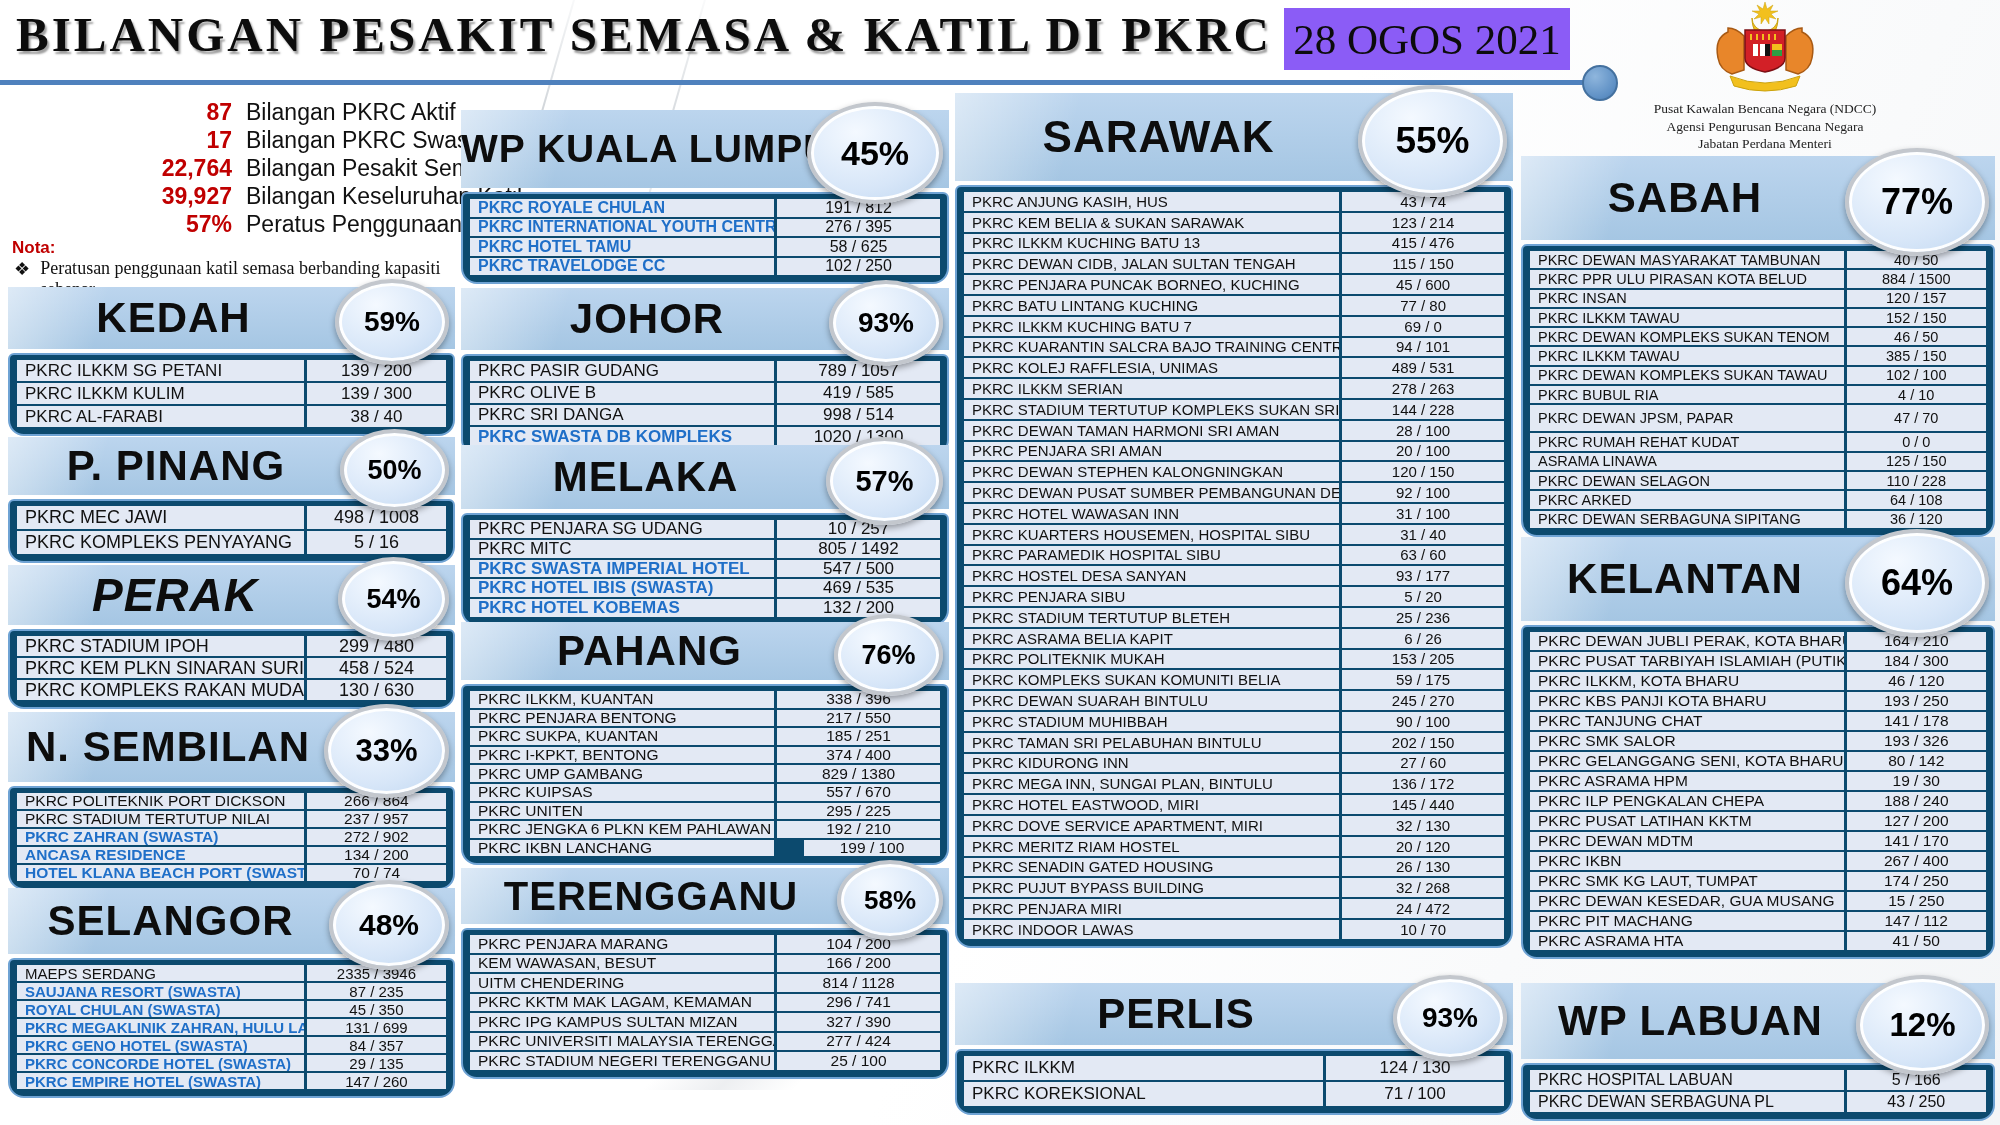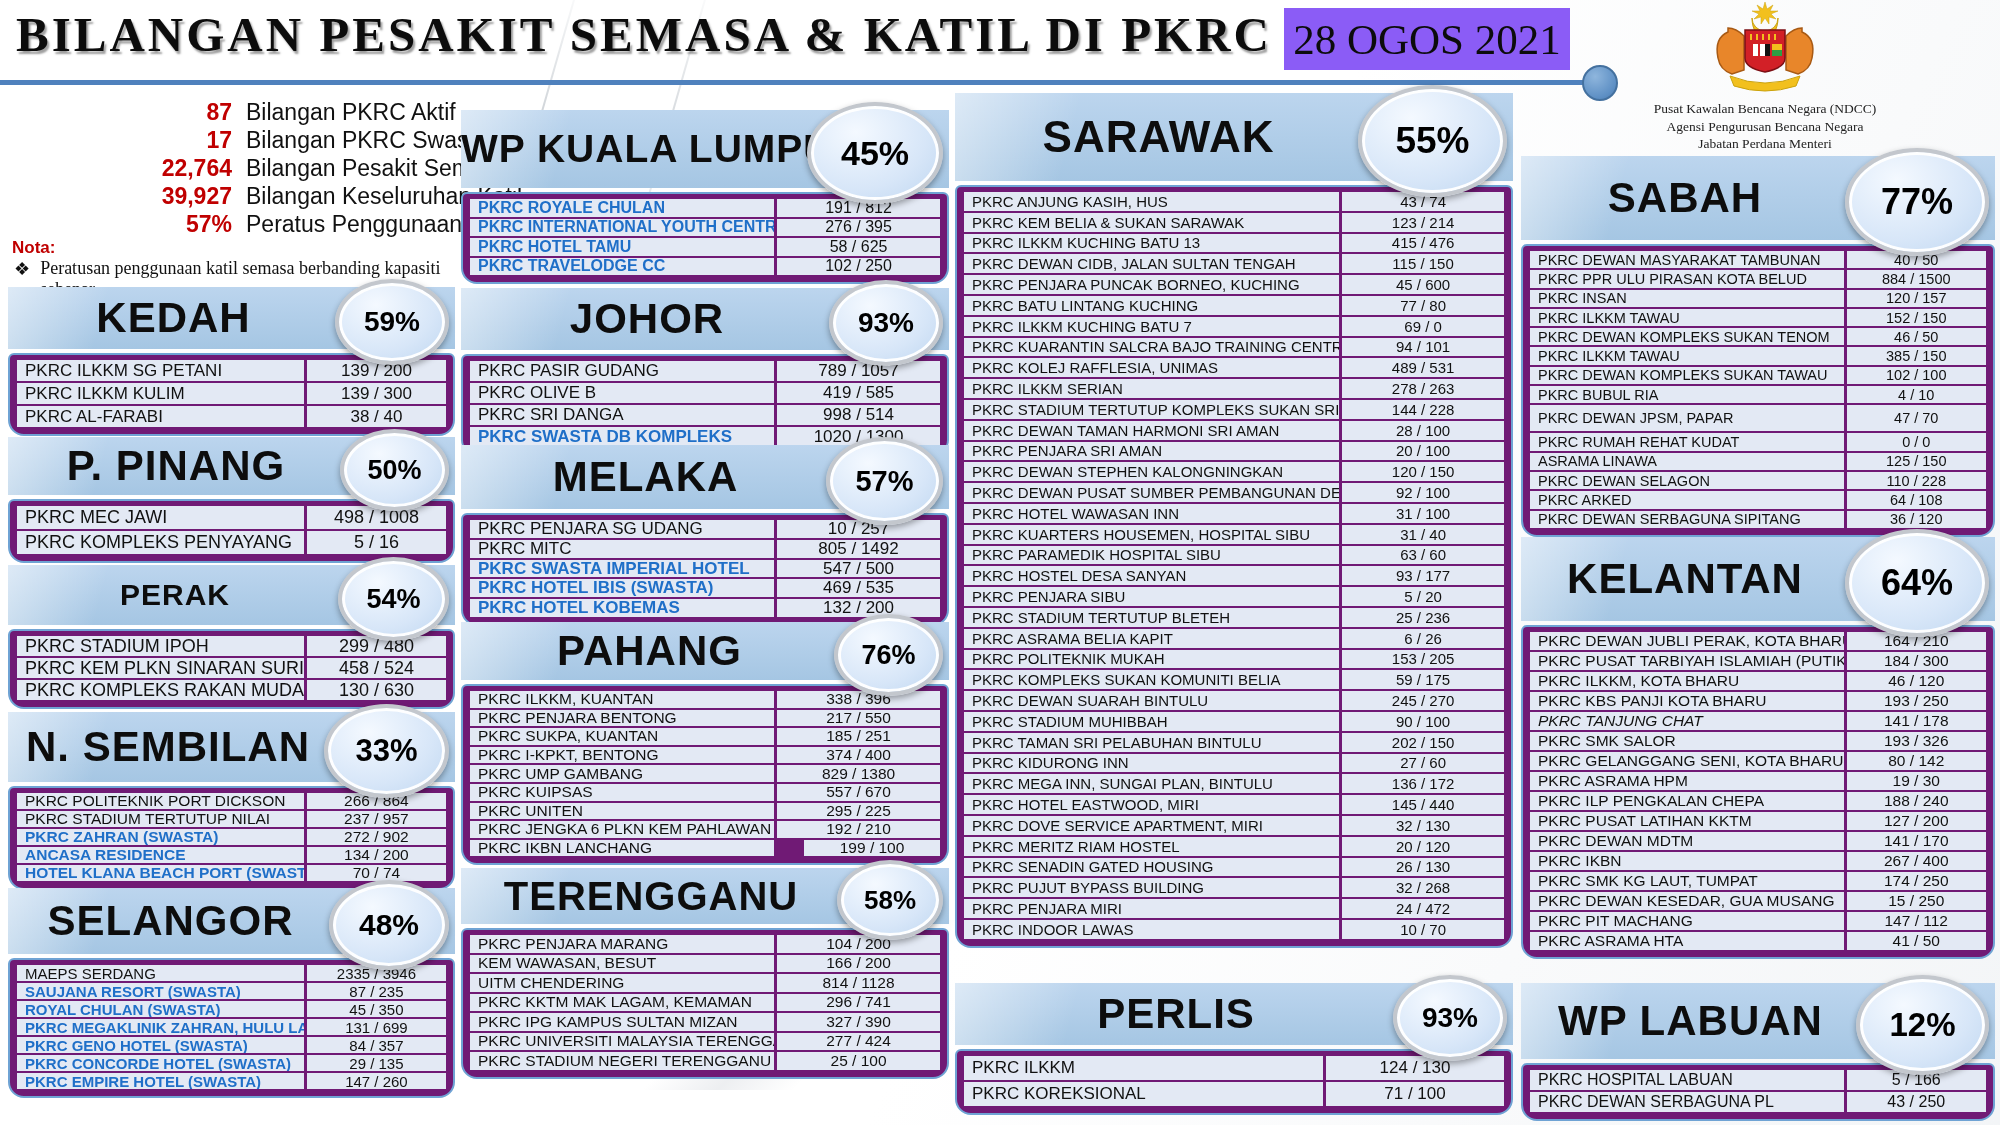--- a/index.html
+++ b/index.html
@@ -52,21 +52,21 @@
                      linear-gradient(to bottom,#bcd5ee,#a5c6e3);
   }
   .panel-name{flex:1;text-align:center;color:#0d0d0d;font-weight:600;letter-spacing:1px;white-space:nowrap;}
   .badge{
     position:absolute;border-radius:50%;
     background:radial-gradient(ellipse at 35% 28%,#f4f9ff,#d7e6f8 60%,#bed6f0);
     border:4px solid #c3c7cd;
     box-shadow:0 3px 6px rgba(0,0,0,.35), inset 0 0 0 3px rgba(255,255,255,.95);
     display:flex;align-items:center;justify-content:center;font-weight:700;color:#000;
   }
-  .list{background:#701a75;border:2px solid #6fa3d4;border-radius:6px 6px 16px 16px;padding:5px 7px;margin-top:4px;}
+  .list{background:#0c4a6e;border:2px solid #6fa3d4;border-radius:6px 6px 16px 16px;padding:5px 7px;margin-top:4px;}
   .frow{display:flex;margin-bottom:2px;}
   .cell{background:#e3e9f4;display:flex;align-items:center;overflow:hidden;white-space:nowrap;}
   .cell.name{padding-left:8px;margin-right:3px;}
   .cell.val{flex:1;justify-content:center;}
   .swasta-text{color:#1f6fc8;font-weight:700;}
 </style>
 </head>
 <body>
 
 <div class="swoosh sw1"></div>
@@ -172,21 +172,21 @@
           <div class="cell val" style="font-size: 18px;">498 / 1008</div>
         </div>
         <div class="frow" style="height: 23px;">
           <div class="cell name" style="width: 65%; font-size: 18px;">PKRC KOMPLEKS PENYAYANG</div>
           <div class="cell val" style="font-size: 18px;">5 / 16</div>
         </div>
       </div>
     </div>
     <div class="panel" style="left: 8px; top: 565px; width: 447px;">
       <div class="panel-header" style="height: 60px; padding-right: 113px;">
-        <div class="panel-name" style="font-size: 30px;">PERAK</div>
+        <div class="panel-name" style="font-size: 46px; font-style: italic;">PERAK</div>
         <div class="badge" style="width: 103px; height: 76px; right: 6px; top: -8px; font-size: 27px;">54%</div>
       </div>
       <div class="list">
         <div class="frow" style="height: 20px;">
           <div class="cell name" style="width: 65%; font-size: 18px;">PKRC STADIUM IPOH</div>
           <div class="cell val" style="font-size: 18px;">299 / 480</div>
         </div>
         <div class="frow" style="height: 20px;">
           <div class="cell name" style="width: 65%; font-size: 18px;">PKRC KEM PLKN SINARAN SURIA</div>
           <div class="cell val" style="font-size: 18px;">458 / 524</div>
@@ -665,21 +665,21 @@
         </div>
         <div class="frow" style="height: 18px;">
           <div class="cell name" style="width: 67%; font-size: 15.5px;">PKRC ILKKM, KOTA BHARU</div>
           <div class="cell val" style="font-size: 15.5px;">46 / 120</div>
         </div>
         <div class="frow" style="height: 18px;">
           <div class="cell name" style="width: 67%; font-size: 15.5px;">PKRC KBS PANJI KOTA BHARU</div>
           <div class="cell val" style="font-size: 15.5px;">193 / 250</div>
         </div>
         <div class="frow" style="height: 18px;">
-          <div class="cell name" style="width: 67%; font-size: 15.5px; font-style: italic;">PKRC TANJUNG CHAT</div>
+          <div class="cell name" style="width: 67%; font-size: 15.5px;">PKRC TANJUNG CHAT</div>
           <div class="cell val" style="font-size: 15.5px;">141 / 178</div>
         </div>
         <div class="frow" style="height: 18px;">
           <div class="cell name" style="width: 67%; font-size: 15.5px;">PKRC SMK SALOR</div>
           <div class="cell val" style="font-size: 15.5px;">193 / 326</div>
         </div>
         <div class="frow" style="height: 18px;">
           <div class="cell name" style="width: 67%; font-size: 15.5px;">PKRC GELANGGANG SENI, KOTA BHARU</div>
           <div class="cell val" style="font-size: 15.5px;">80 / 142</div>
         </div>

